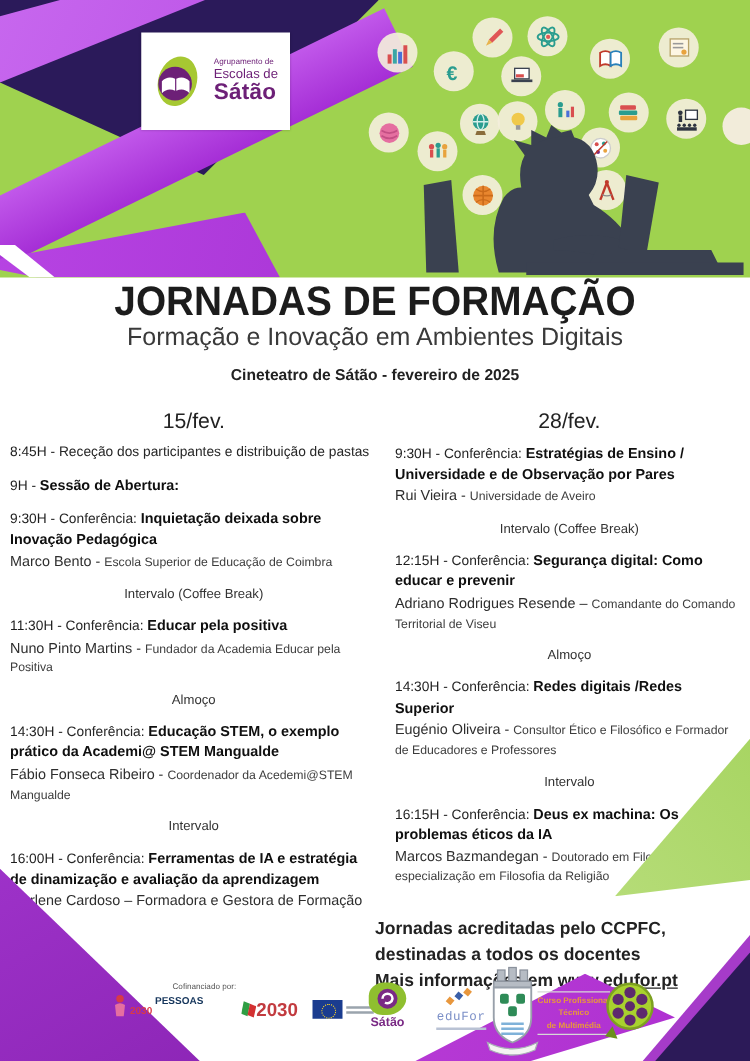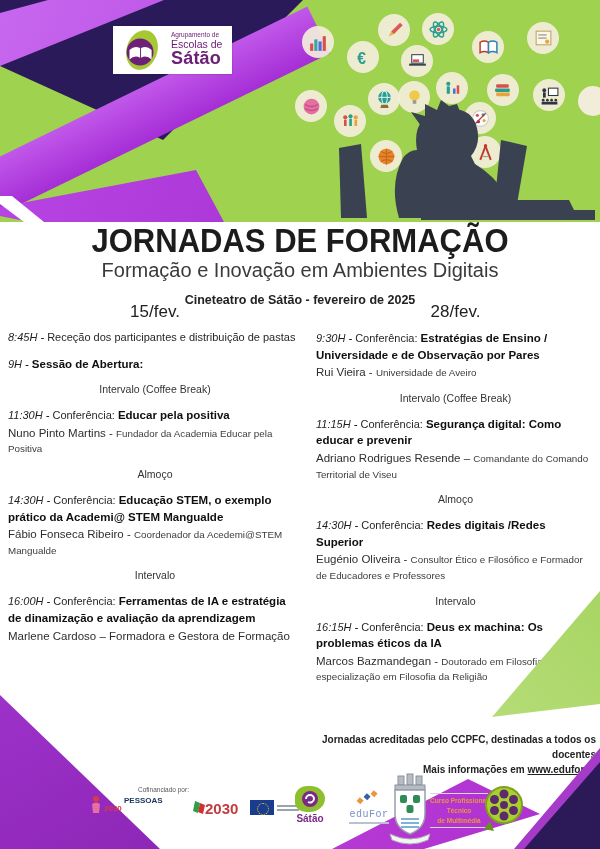--- a/index.html
+++ b/index.html
@@ -13,57 +13,57 @@
           background:linear-gradient(180deg,#c158ea,#a52ed6);transform:rotate(-26deg);}
   .h-mag1{position:absolute;inset:0;background:linear-gradient(115deg,#c767ee,#a72fd8);
           clip-path:polygon(48px 0,164px 0,0 66px,0 13px);}
   .h-strip{position:absolute;inset:0;background:linear-gradient(100deg,#b845e4,#9c27c9);
           clip-path:polygon(0 207px,196px 170px,224px 222px,30px 222px,0 216px);}
   .h-line{position:absolute;inset:0;background:#fff;
           clip-path:polygon(0 196px,12px 196px,44px 222px,24px 222px,0 204px);}
   .h-circle{position:absolute;left:578px;top:86px;width:30px;height:30px;border-radius:50%;
           background:#f2ecda;}
   
-  #logo-box{position:absolute;left:113px;top:26px;width:119px;height:48px;background:#fff;
+  #logo-box{position:absolute;left:113px;top:26px;width:119px;height:78px;background:#fff;
             display:flex;align-items:center;box-shadow:0 0 2px rgba(0,0,0,.25);}
   #logo-box svg{flex:0 0 auto;margin-left:4px;}
   .logo-text{margin-left:4px;color:#6d2077;line-height:1.02;}
   .logo-text .l1{font-size:6.5px;}
   .logo-text .l2{font-size:10.5px;}
   .logo-text .l3{font-size:18px;font-weight:bold;letter-spacing:.2px;}
   
   .bubble{position:absolute;width:32px;height:32px;border-radius:50%;
           background:rgba(243,238,219,.92);display:flex;align-items:center;justify-content:center;}
   .bubble svg{width:21px;height:21px;}
   
   #silhouette{position:absolute;left:325px;top:100px;}
   
   #main-title{position:absolute;left:0;top:222px;width:600px;text-align:center;
       font-size:33px;font-weight:bold;color:#1c1c1c;letter-spacing:0;transform:scaleX(.94);margin:0;}
   #subtitle{position:absolute;left:0;top:259px;width:600px;text-align:center;
       font-size:20px;font-weight:normal;color:#3a3a3a;margin:0;}
   #venue{position:absolute;left:0;top:293px;width:600px;text-align:center;
       font-size:12.5px;font-weight:bold;color:#222;}
   
-  .col{position:absolute;top:300px;font-size:11px;line-height:1.42;color:#262626;}
+  .col{position:absolute;top:325px;font-size:11px;line-height:1.42;color:#262626;}
   #col-left{left:8px;width:294px;}
   #col-right{left:316px;width:279px;}
   .day-date{text-align:center;font-size:17px;color:#222;margin-bottom:6px;}
   #col-left .session:first-of-type{margin-top:6px;}
   .session{margin-bottom:10px;}
-  .session .t{color:#1d1d1d;font-style:italic;}
+  .session .t{color:#1d1d1d;}
   .session .b{font-weight:bold;color:#0f0f0f;font-size:11.5px;}
   .session .lines{line-height:1.55;margin-top:2px;}
   .spk{margin-top:1px;}
   .spk .name{font-size:11.5px;color:#2e2e2e;}
   .spk .aff{font-size:9.8px;color:#3c3c3c;}
   .break{text-align:center;font-size:10.5px;color:#333;margin:9px 0 10px;}
   
-  #note{position:absolute;left:300px;top:732px;width:296px;text-align:right;
-        font-size:10px;font-weight:bold;color:#222;line-height:1.5;}
+  #note{position:absolute;left:300px;top:732px;width:296px;text-align:left;
+        font-size:14px;font-weight:bold;color:#222;line-height:1.5;}
   #note .u{text-decoration:underline;}
   
   .decor{position:absolute;inset:0;pointer-events:none;}
   .tri-bl{position:absolute;inset:0;background:linear-gradient(150deg,#c873ea 0%,#a336cf 50%,#7e1ba6 100%);
         clip-path:polygon(0 695px,160px 849px,0 849px);}
   .band-crest{position:absolute;inset:0;background:linear-gradient(120deg,#cf5ae2,#ad2ed0);
         clip-path:polygon(332px 849px,468px 779px,540px 814px,424px 849px);}
   .wedge-right{position:absolute;inset:0;background:linear-gradient(225deg,#86c32f,#d9efae);
         clip-path:polygon(600px 591px,600px 704px,492px 717px);}
   .sliver-br{position:absolute;inset:0;background:#a63bc9;
@@ -279,20 +279,24 @@
 
   <div id="col-left" class="col">
     <div class="day-date">15/fev.</div>
     <div class="items">
         <div class="session">
           <div><span class="t">8:45H - </span><span>Receção dos participantes e distribuição de pastas</span></div>
         </div>
         <div class="session">
           <div><span class="t">9H - </span><span class="b">Sessão de Abertura:</span></div>
         </div>
+        <div class="session">
+          <div><span class="t">9:30H - </span><span>Conferência: </span><span class="b">Inquietação deixada sobre Inovação Pedagógica</span></div>
+          <div class="spk"><span class="name">Marco Bento - </span><span class="aff">Escola Superior de Educação de Coimbra</span></div>
+        </div>
         <div class="break">Intervalo (Coffee Break)</div>
         <div class="session">
           <div><span class="t">11:30H - </span><span>Conferência: </span><span class="b">Educar pela positiva</span></div>
           <div class="spk"><span class="name">Nuno Pinto Martins - </span><span class="aff">Fundador da Academia Educar pela Positiva</span></div>
         </div>
         <div class="break">Almoço</div>
         <div class="session">
           <div><span class="t">14:30H - </span><span>Conferência: </span><span class="b">Educação STEM, o exemplo prático da Academi@ STEM Mangualde</span></div>
           <div class="spk"><span class="name">Fábio Fonseca Ribeiro - </span><span class="aff">Coordenador da Acedemi@STEM Mangualde</span></div>
         </div>
@@ -305,21 +309,21 @@
   </div>
   <div id="col-right" class="col">
     <div class="day-date">28/fev.</div>
     <div class="items">
         <div class="session">
           <div><span class="t">9:30H - </span><span>Conferência: </span><span class="b">Estratégias de Ensino / Universidade e de Observação por Pares</span></div>
           <div class="spk"><span class="name">Rui Vieira - </span><span class="aff">Universidade de Aveiro</span></div>
         </div>
         <div class="break">Intervalo (Coffee Break)</div>
         <div class="session">
-          <div><span class="t">11:15H - </span><span>Conferência: </span><span class="b">Segurança digital: Como educar e prevenir</span></div>
+          <div><span class="t">12:15H - </span><span>Conferência: </span><span class="b">Segurança digital: Como educar e prevenir</span></div>
           <div class="spk"><span class="name">Adriano Rodrigues Resende – </span><span class="aff">Comandante do Comando Territorial de Viseu</span></div>
         </div>
         <div class="break">Almoço</div>
         <div class="session">
           <div><span class="t">14:30H - </span><span>Conferência: </span><span class="b">Redes digitais /Redes Superior</span></div>
           <div class="spk"><span class="name">Eugénio Oliveira - </span><span class="aff">Consultor Ético e Filosófico e Formador de Educadores e Professores</span></div>
         </div>
         <div class="break">Intervalo</div>
         <div class="session">
           <div><span class="t">16:15H - </span><span>Conferência: </span><span class="b">Deus ex machina: Os problemas éticos da IA</span></div>

